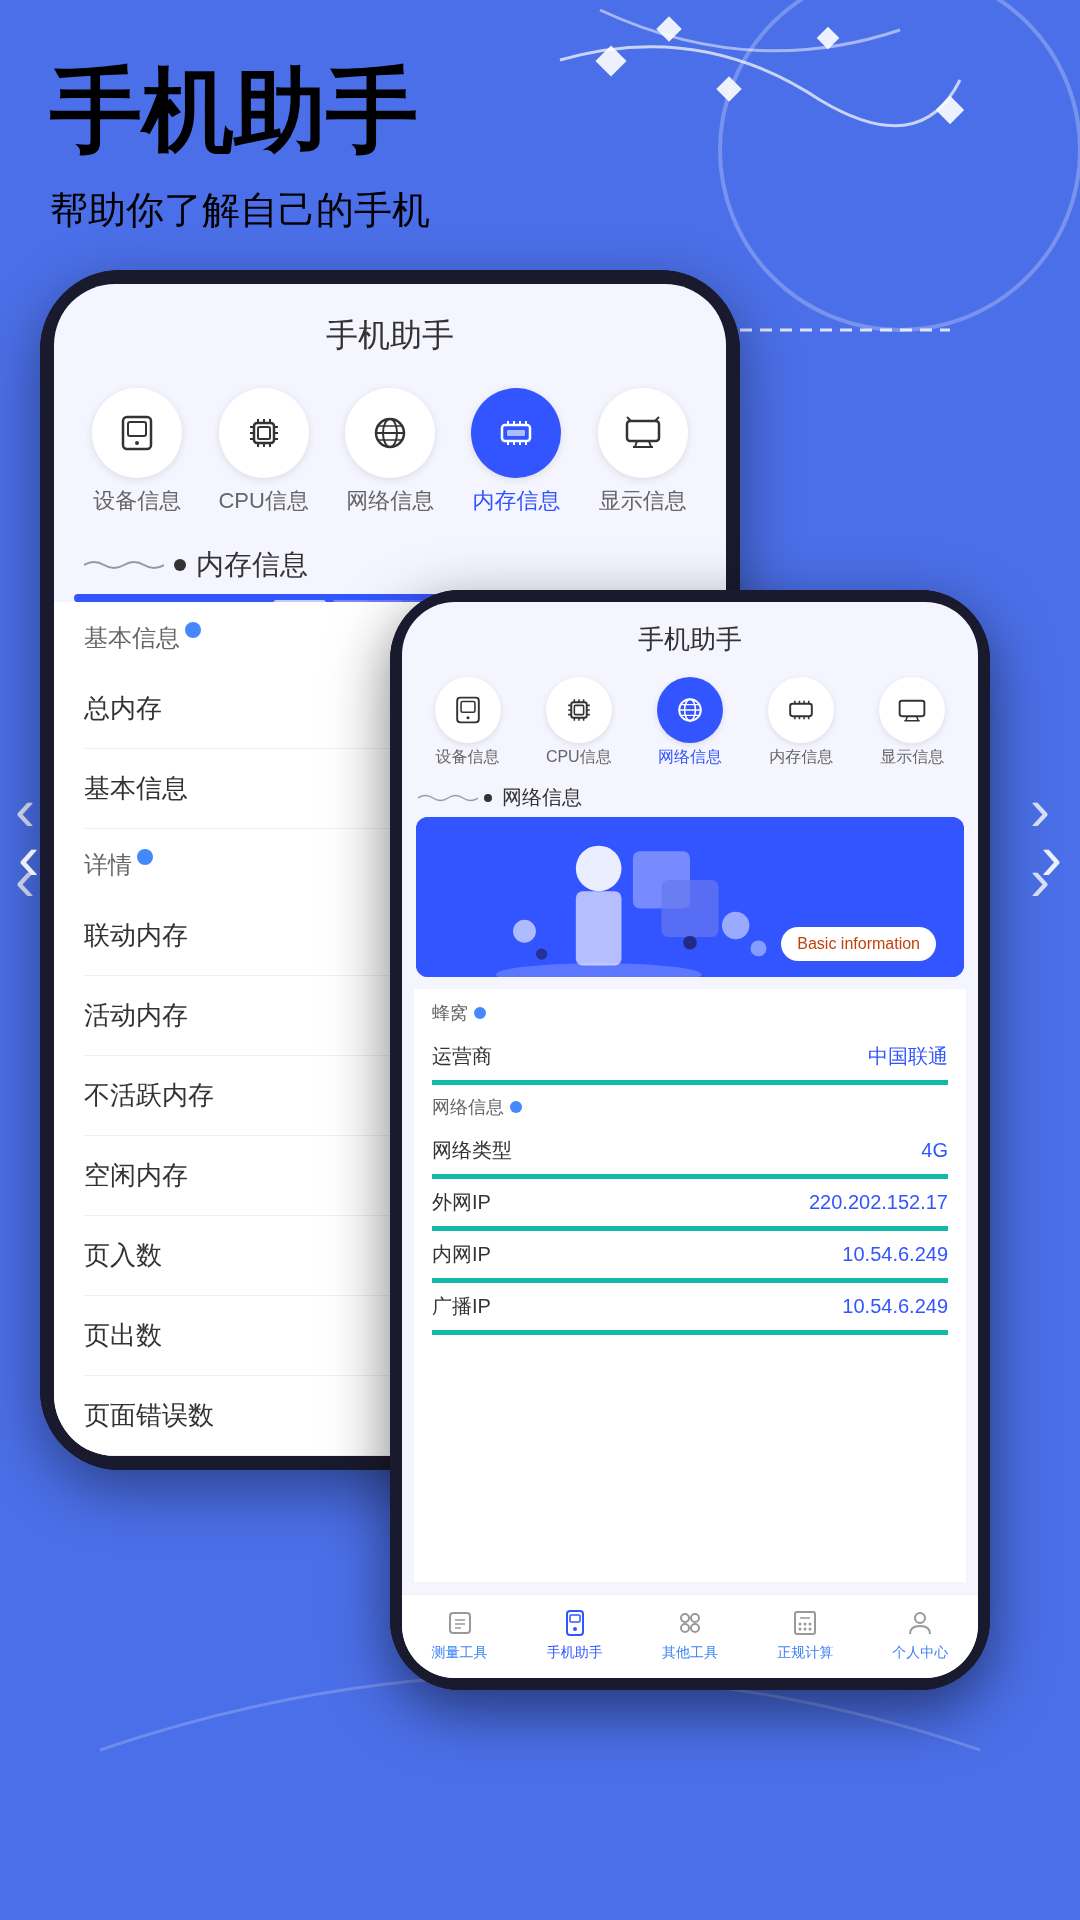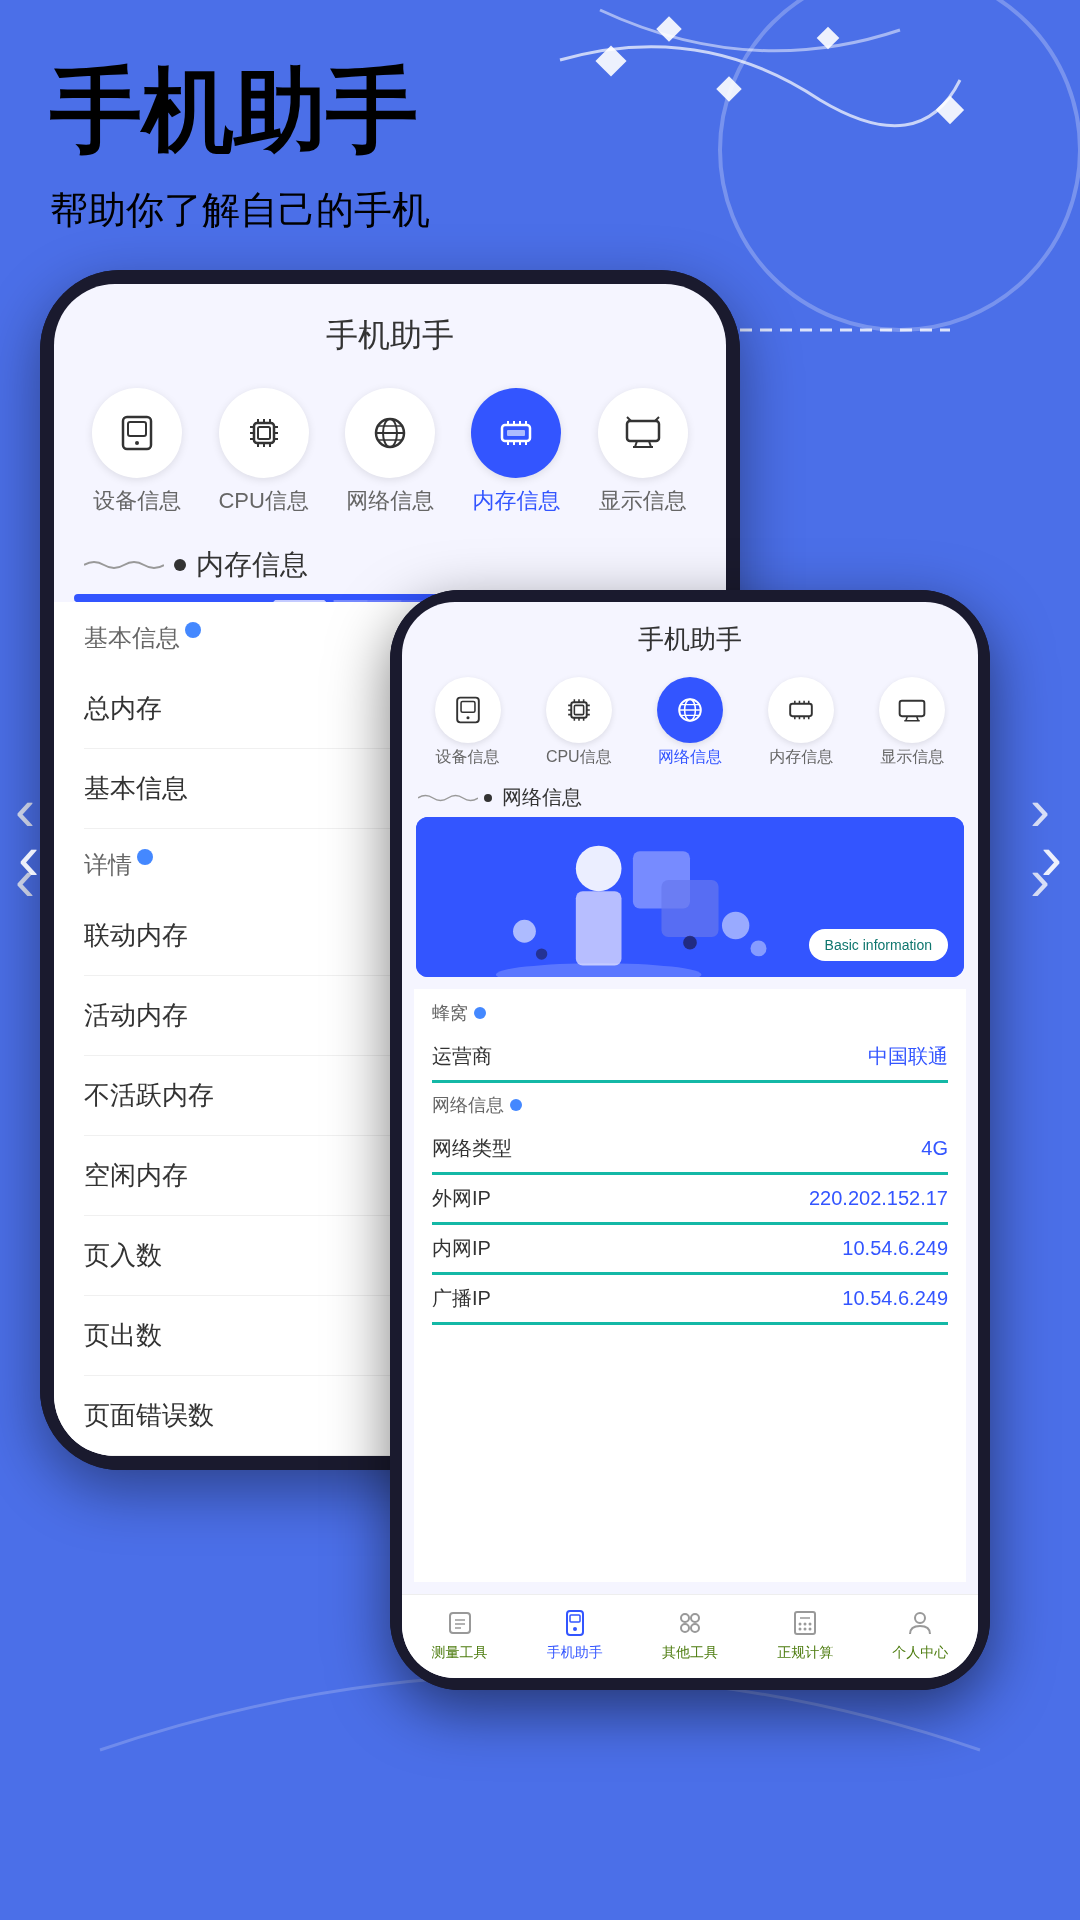--- a/index.html
+++ b/index.html
@@ -260,27 +260,27 @@
     .small-banner {
       margin: 0 14px;
       height: 160px;
       border-radius: 12px;
       background: #3355FF;
       position: relative;
       overflow: hidden;
     }
     .basic-info-badge {
       position: absolute;
-      right: 16px;
+      right: 28px;
       bottom: 16px;
       background: white;
       border-radius: 20px;
       padding: 8px 16px;
-      font-size: 14px;
-      color: #0f766e;
+      font-size: 16px;
+      color: #c2410c;
       font-weight: 500;
     }
 
     
     .small-info-content {
       background: white;
       margin: 12px;
       flex: 1;
       padding: 12px 18px;
       overflow: hidden;
@@ -299,21 +299,21 @@
       width: 12px;
       height: 12px;
       border-radius: 50%;
       background: #4488FF;
     }
     .small-info-row {
       display: flex;
       justify-content: space-between;
       align-items: center;
       padding: 10px 0;
-      border-bottom: 3px solid #14b8a6;
+      border-bottom: 5px solid #14b8a6;
     }
     .small-info-key {
       font-size: 20px;
       color: #333;
     }
     .small-info-val {
       font-size: 20px;
       color: #3355FF;
     }
 
@@ -334,21 +334,21 @@
     }
     .small-nav-icon {
       width: 36px;
       height: 36px;
       display: flex;
       align-items: center;
       justify-content: center;
     }
     .small-nav-label {
       font-size: 14px;
-      color: #4d7c0f;
+      color: #3b82f6;
     }
     .small-nav-label.active {
       color: #3355FF;
     }
 
     .phone-title-small {
       text-align: center;
       font-size: 26px;
       color: #333;
       padding: 20px 0 12px;

